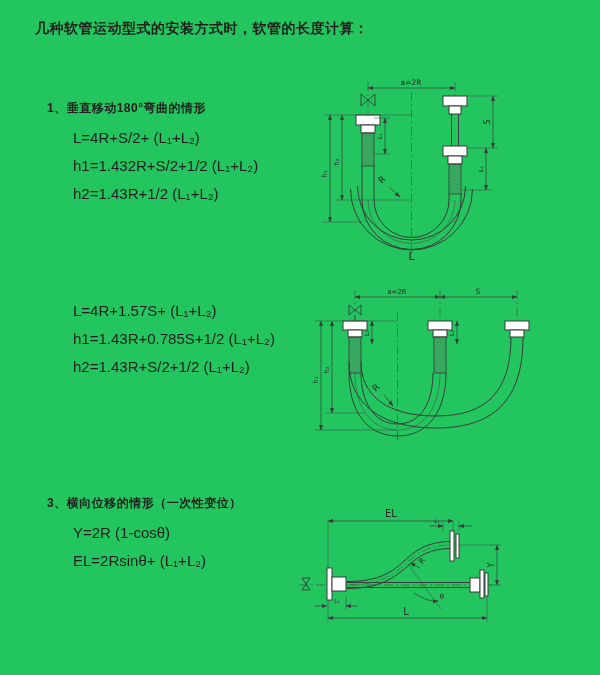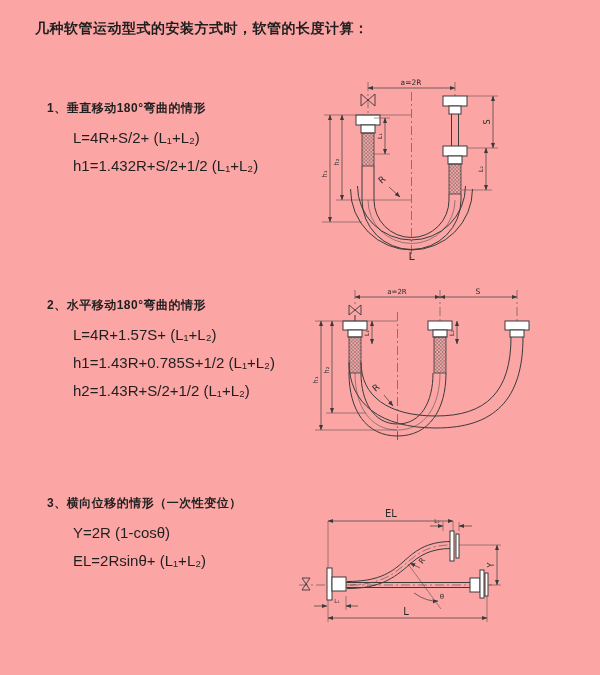--- a/index.html
+++ b/index.html
@@ -1,17 +1,17 @@
 <!DOCTYPE html>
 <html><head>
 <meta charset="utf-8">
 <style>
   html,body{margin:0;padding:0;background:#f4f4f4;}
   .page{
-    position:relative;width:600px;height:675px;background:#fca5a5;
+    position:relative;width:600px;height:675px;background:#22c55e;
     font-family:"Liberation Sans","DejaVu Sans",sans-serif;color:#1f1f1f;overflow:hidden;
   }
   .title{position:absolute;left:35px;top:20px;font-size:14px;font-weight:700;letter-spacing:.5px;}
   .sec{position:absolute;left:47px;}
   .sec .heading{font-size:12px;font-weight:700;letter-spacing:.5px;margin-bottom:7px;}
   .sec .formula{font-size:15px;font-weight:500;margin-left:26px;line-height:28px;white-space:pre;}
   #sec1{top:100px;} #sec2{top:297px;} #sec3{top:495px;}
   .diag{position:absolute;}
   #d1{left:310px;top:66px;} #d2{left:306px;top:282px;} #d3{left:296px;top:500px;}
   svg text{font-family:"DejaVu Sans","Liberation Sans",sans-serif;fill:#2a2a2a;}
@@ -26,24 +26,24 @@
 <body>
 
 <div class="page">
 
   <div class="title">几种软管运动型式的安装方式时，软管的长度计算：</div>
 
   <section class="sec" id="sec1">
     <div class="heading">1、垂直移动180°弯曲的情形</div>
     <div class="formula">L=4R+S/2+ (L₁+L₂)</div>
     <div class="formula">h1=1.432R+S/2+1/2 (L₁+L₂)</div>
+    <div class="formula">h2=1.43R+1/2 (L₁+L₂)</div>
   </section>
 
   <section class="sec" id="sec2">
-    <div class="heading">2、水平移动180°弯曲的情形</div>
     <div class="formula">L=4R+1.57S+ (L₁+L₂)</div>
     <div class="formula">h1=1.43R+0.785S+1/2 (L₁+L₂)</div>
     <div class="formula">h2=1.43R+S/2+1/2 (L₁+L₂)</div>
   </section>
 
   <section class="sec" id="sec3">
     <div class="heading">3、横向位移的情形（一次性变位）</div>
     <div class="formula">Y=2R (1-cosθ)</div>
     <div class="formula">EL=2Rsinθ+ (L₁+L₂)</div>
   </section>

